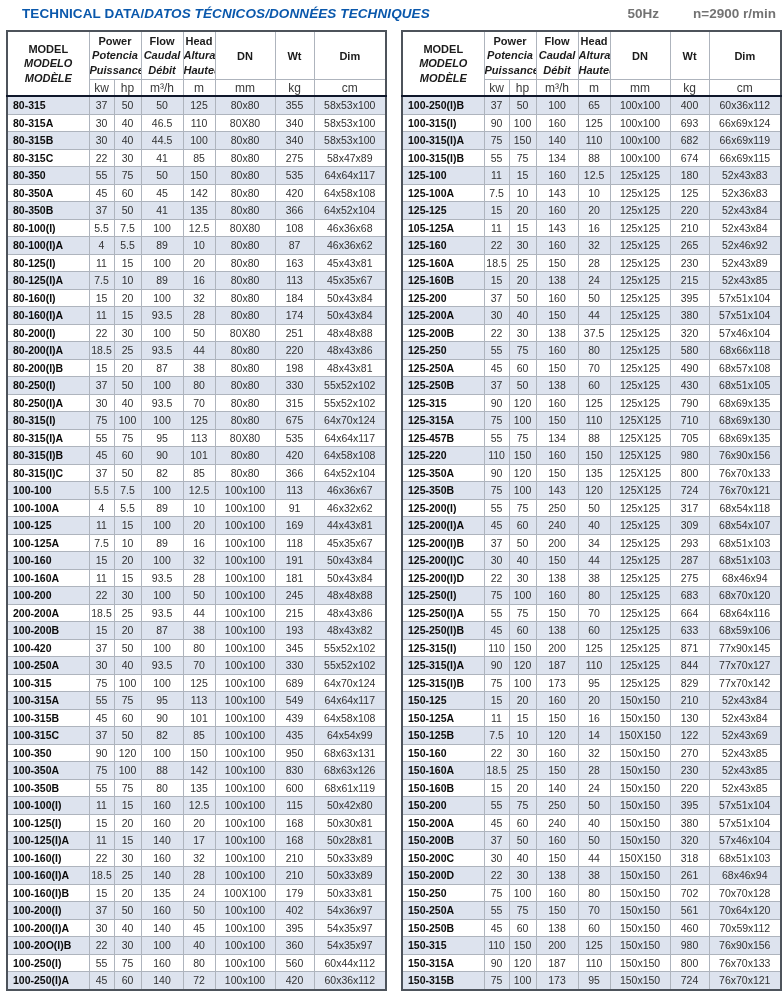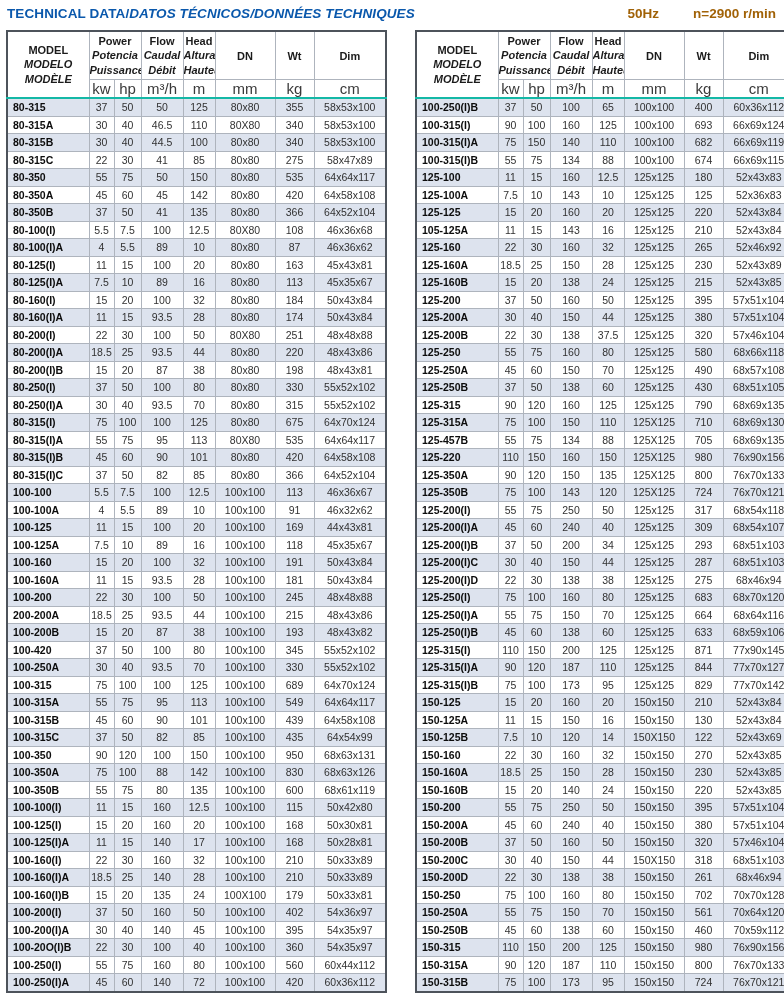--- a/index.html
+++ b/index.html
@@ -1,33 +1,33 @@
 <!DOCTYPE html>
 <html><head>
 <meta charset="utf-8">
 <style>
   html,body{margin:0;padding:0;}
   body{
     width:784px;height:1003px;background:#ffffff;position:relative;
     font-family:"Liberation Sans", sans-serif;
     -webkit-font-smoothing:antialiased;
   }
-  .topbar{display:flex;justify-content:space-between;align-items:flex-start;padding:6px 8px 0 7px;}
+  .topbar{display:flex;justify-content:space-between;align-items:flex-start;padding:6px 8px 0 22px;}
   .page-title{font-size:13.5px;font-weight:bold;color:#0a58ac;letter-spacing:.1px;}
   .page-title .it{font-style:italic;}
-  .specs{font-size:13.5px;font-weight:bold;color:#a16207;white-space:nowrap;}
+  .specs{font-size:13.5px;font-weight:bold;color:#737373;white-space:nowrap;}
   .specs span{margin-left:34px;}
-  .tables{display:flex;gap:28px;padding:0 6px;margin-top:9px;align-items:flex-start;}
+  .tables{display:flex;gap:14px;padding:0 6px;margin-top:9px;align-items:flex-start;}
   table.spec{border-collapse:collapse;table-layout:fixed;width:379px;border:2px solid #4d535b;background:#fff;}
   th,td{border:1px solid #aeb4bd;padding:0;text-align:center;white-space:nowrap;overflow:hidden;}
   .h1 th{height:47px;font-size:11px;color:#1b1b1b;font-weight:bold;vertical-align:middle;}
   .h1 .ln{display:block;line-height:1.32;}
   .it{font-style:italic;}
-  .h2 th{height:15px;font-weight:normal;font-size:15px;color:#3a3a3a;}
-  tbody tr:first-child td{border-top:2px solid #14b8a6;}
+  .h2 th{height:15px;font-weight:normal;font-size:12px;color:#3a3a3a;}
+  tbody tr:first-child td{border-top:2px solid #0f172a;}
   tbody td{height:16.5px;font-size:10.5px;color:#313131;line-height:1;}
   tbody td.model{text-align:left;padding-left:5px;font-weight:bold;color:#0c0c0c;}
   tbody tr:nth-child(odd){background:#dde3ee;}
   tbody tr:nth-child(even){background:#ffffff;}
 </style>
 </head>
 <body>
 
 <div class="topbar">
   <div class="page-title"><span>TECHNICAL DATA/</span><span class="it">DATOS TÉCNICOS/DONNÉES TECHNIQUES</span></div>

